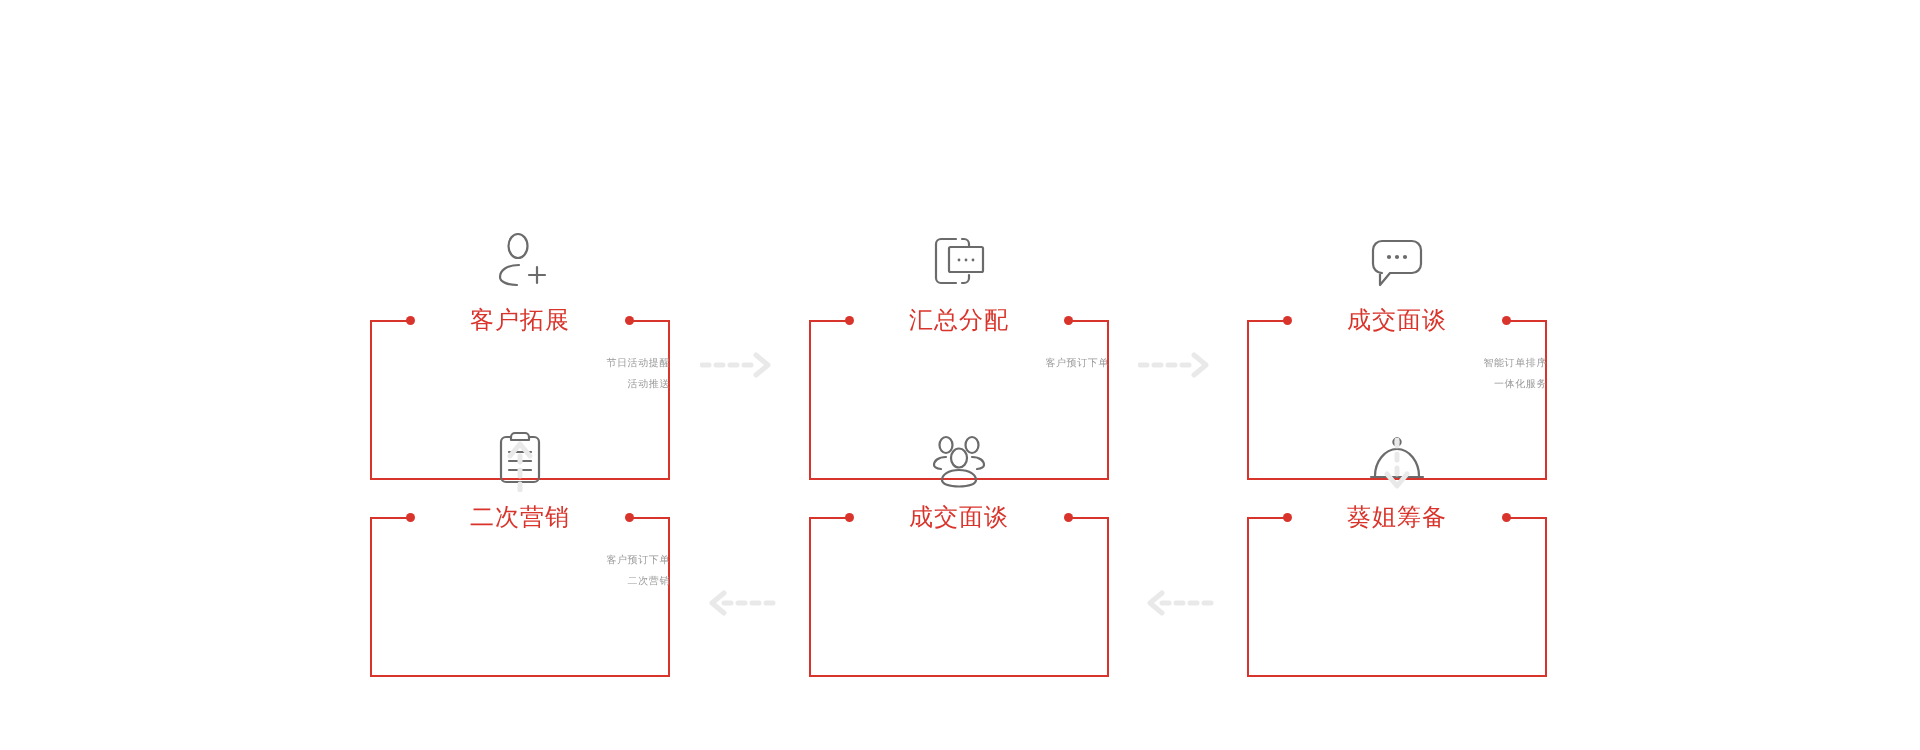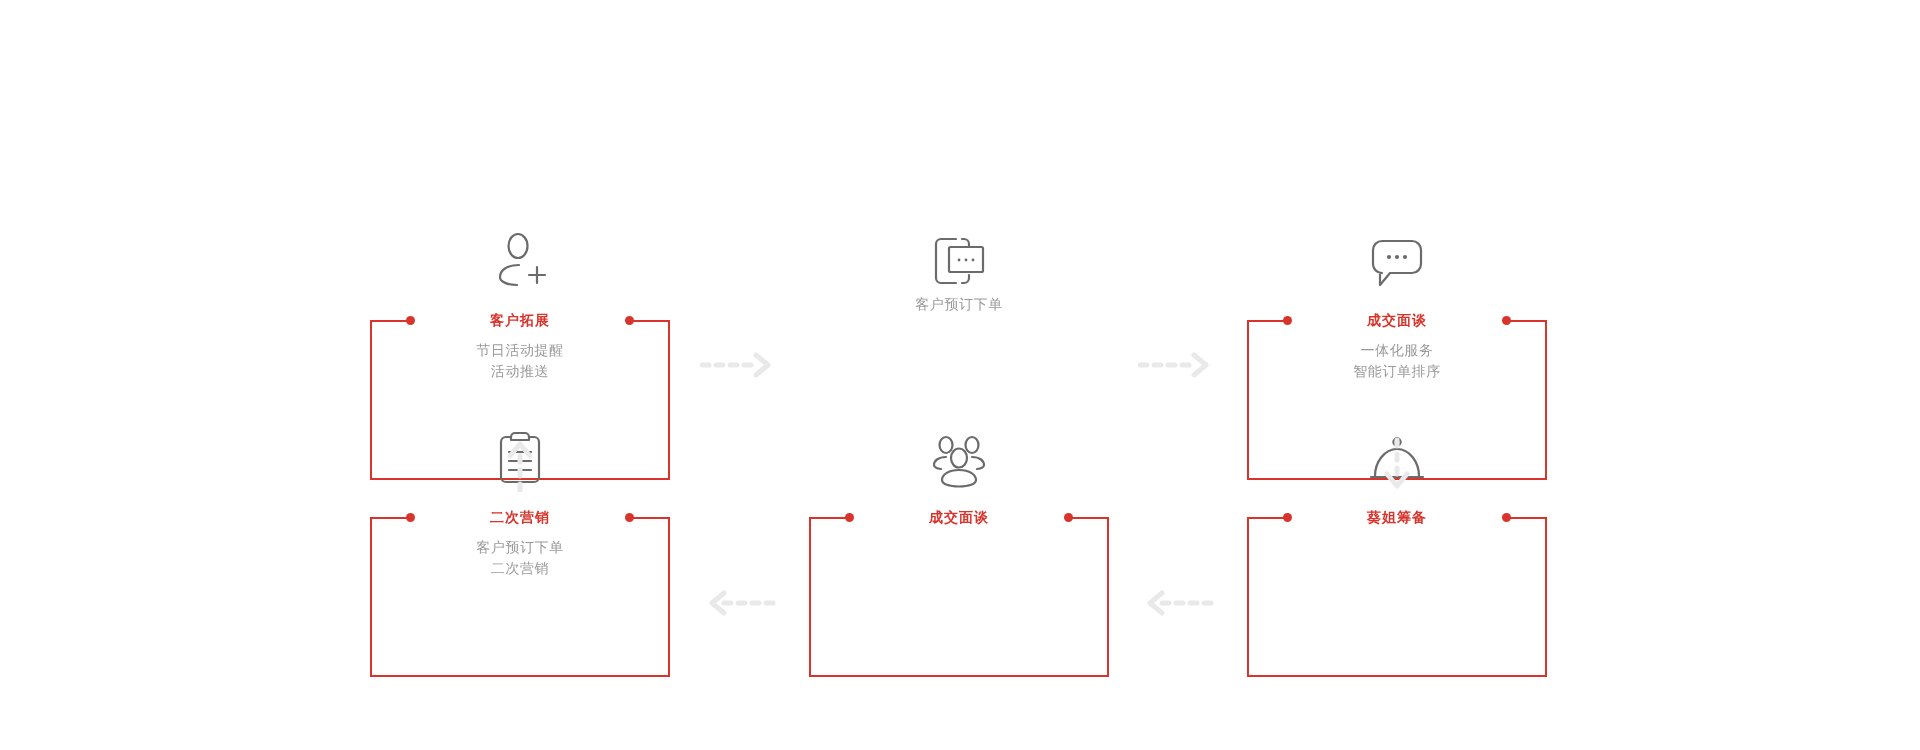--- a/index.html
+++ b/index.html
@@ -56,22 +56,22 @@
 
   .title-row {
     position: relative;
     height: 40px;
     margin-top: 6px;
     display: flex;
     align-items: center;
     justify-content: center;
   }
   .card-title {
-    font-size: 14px;
-    font-weight: bold;
+    font-size: 24px;
+    font-weight: normal;
     color: #d9342b;
     letter-spacing: 1px;
     line-height: 1;
     white-space: nowrap;
     z-index: 3;
     position: relative;
     padding: 0 4px;
     background: #ffffff;
   }
 
@@ -120,23 +120,24 @@
     height: 9px;
     border-radius: 50%;
     background: #d9342b;
   }
   .dot-l { left: 36px; }
   .dot-r { right: 36px; }
 
   .sub {
     position: relative;
     z-index: 2;
-    text-align: center;
+    margin-top: 12px;
+    text-align: right;
     color: #999999;
-    font-size: 14px;
+    font-size: 10px;
     line-height: 21px;
     letter-spacing: 0.6px;
   }
 
   
   .arrow {
     position: absolute;
   }
   .arrow svg { display: block; }
 
@@ -187,20 +188,32 @@
         <svg width="62" height="62" viewBox="0 0 62 62" fill="none" stroke="#6b6b6b" stroke-width="2.2" stroke-linecap="round" stroke-linejoin="round">
           <path d="M28 7 H13 a5 5 0 0 0 -5 5 V46 a5 5 0 0 0 5 5 H28"></path>
           <path d="M34 7 h2 a5 5 0 0 1 5 5 v3"></path>
           <path d="M41 43 v3 a5 5 0 0 1 -5 5 h-2"></path>
           <rect x="21" y="15" width="34" height="25" rx="1.5"></rect>
           <circle cx="31" cy="28" r="1.4" fill="#6b6b6b" stroke="none"></circle>
           <circle cx="38" cy="28" r="1.4" fill="#6b6b6b" stroke="none"></circle>
           <circle cx="45" cy="28" r="1.4" fill="#6b6b6b" stroke="none"></circle>
         </svg>
       </div>
+      <div class="title-row">
+        <div class="frame">
+          <span class="edge-top-l"></span>
+          <span class="edge-top-r"></span>
+          <span class="edge-left"></span>
+          <span class="edge-right"></span>
+          <span class="edge-bottom"></span>
+          <span class="dot dot-l"></span>
+          <span class="dot dot-r"></span>
+        </div>
+        <div class="card-title">汇总分配</div>
+      </div>
       <div class="sub">
         <div>客户预订下单</div>
       </div>
     </div>
 
     <div class="card col-3 row-1">
       <div class="icon-wrap">
         <svg width="62" height="62" viewBox="0 0 62 62" fill="none" stroke="#6b6b6b" stroke-width="2.2" stroke-linecap="round" stroke-linejoin="round">
           <path d="M16 9 H46 a9 9 0 0 1 9 9 V32 a9 9 0 0 1 -9 9 H24 L14 53 V41 H16 a9 9 0 0 1 -9 -9 V18 a9 9 0 0 1 9 -9 Z"></path>
           <circle cx="23" cy="25" r="2.1" fill="#6b6b6b" stroke="none"></circle>
@@ -214,22 +227,22 @@
           <span class="edge-top-r"></span>
           <span class="edge-left"></span>
           <span class="edge-right"></span>
           <span class="edge-bottom"></span>
           <span class="dot dot-l"></span>
           <span class="dot dot-r"></span>
         </div>
         <div class="card-title">成交面谈</div>
       </div>
       <div class="sub">
+        <div>智能订单排序</div>
         <div>一体化服务</div>
-        <div>智能订单排序</div>
       </div>
     </div>
 
     <div class="card col-1 row-2">
       <div class="icon-wrap">
         <svg width="62" height="62" viewBox="0 0 62 62" fill="none" stroke="#6b6b6b" stroke-width="2.2" stroke-linecap="round" stroke-linejoin="round">
           <path d="M22 8 H17 a5 5 0 0 0 -5 5 V48 a5 5 0 0 0 5 5 H45 a5 5 0 0 0 5 -5 V13 a5 5 0 0 0 -5 -5 H40"></path>
           <path d="M22 8 a4 4 0 0 1 4 -4 H36 a4 4 0 0 1 4 4 v3 H22 Z"></path>
           <line x1="20" y1="23" x2="42" y2="23"></line>
           <line x1="20" y1="32" x2="42" y2="32"></line>

